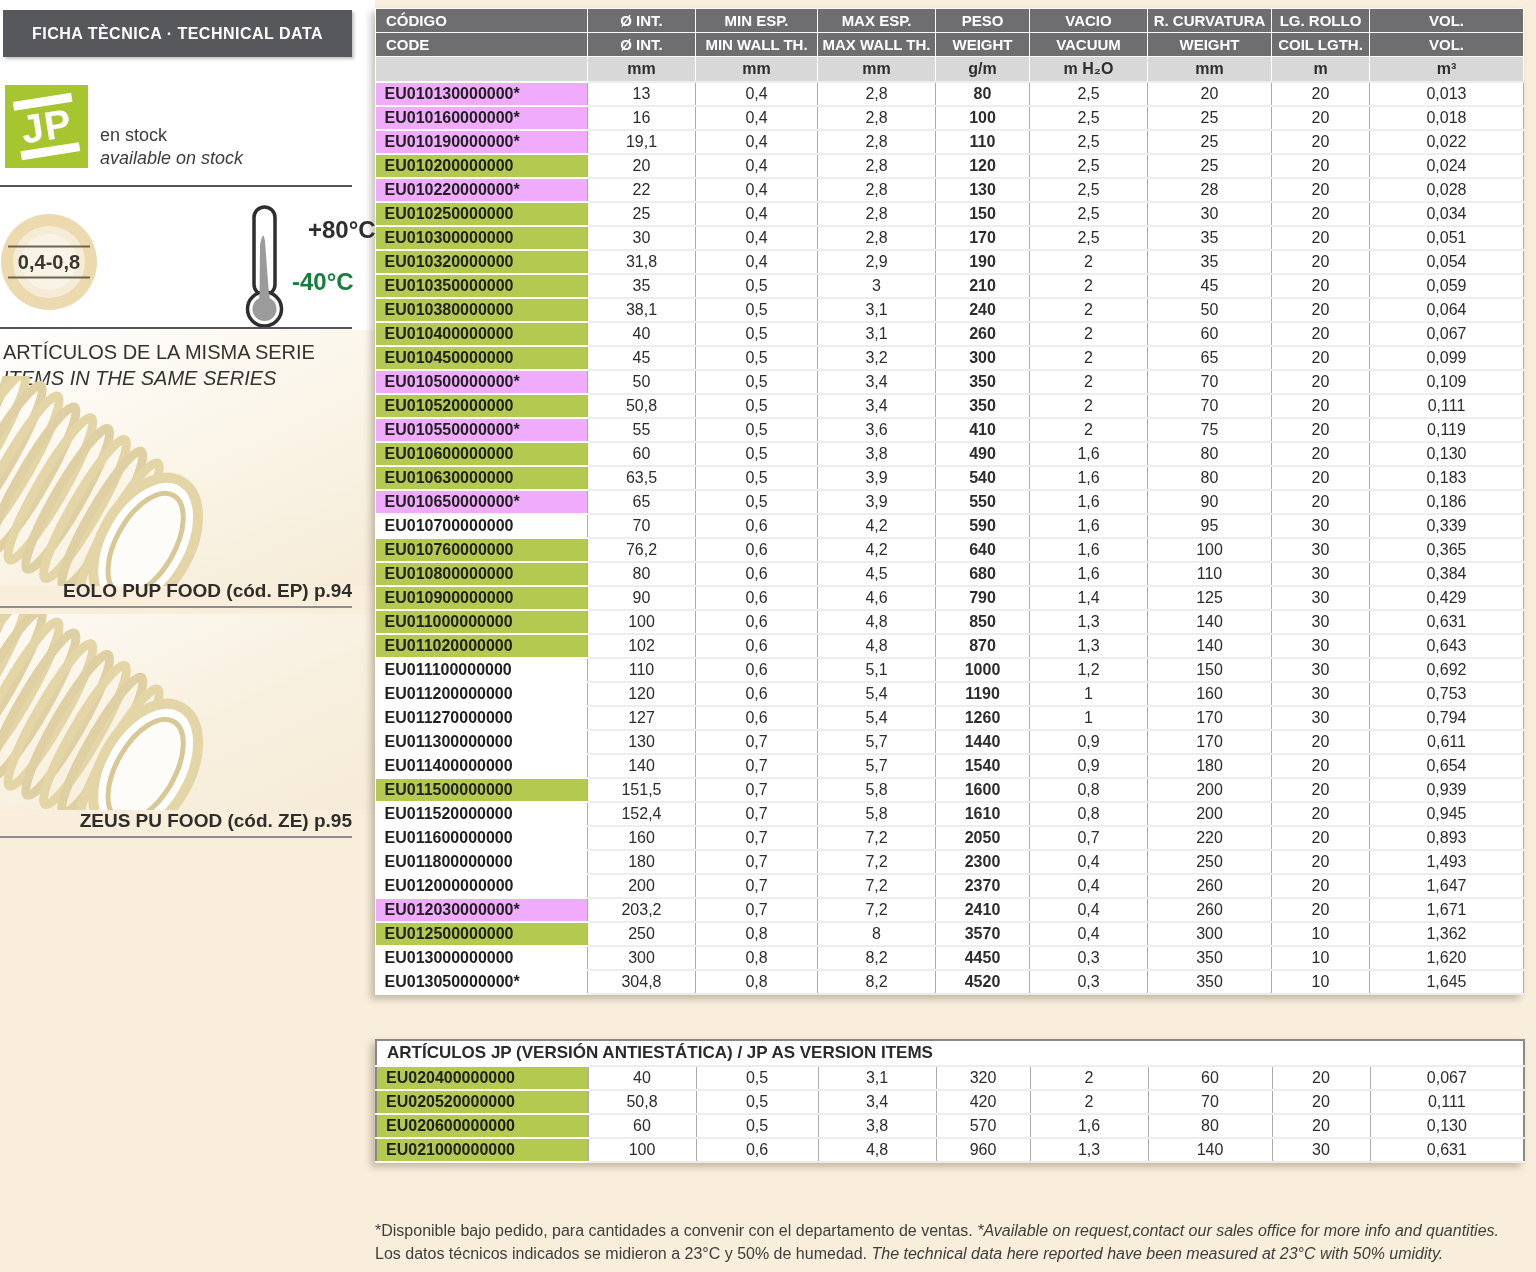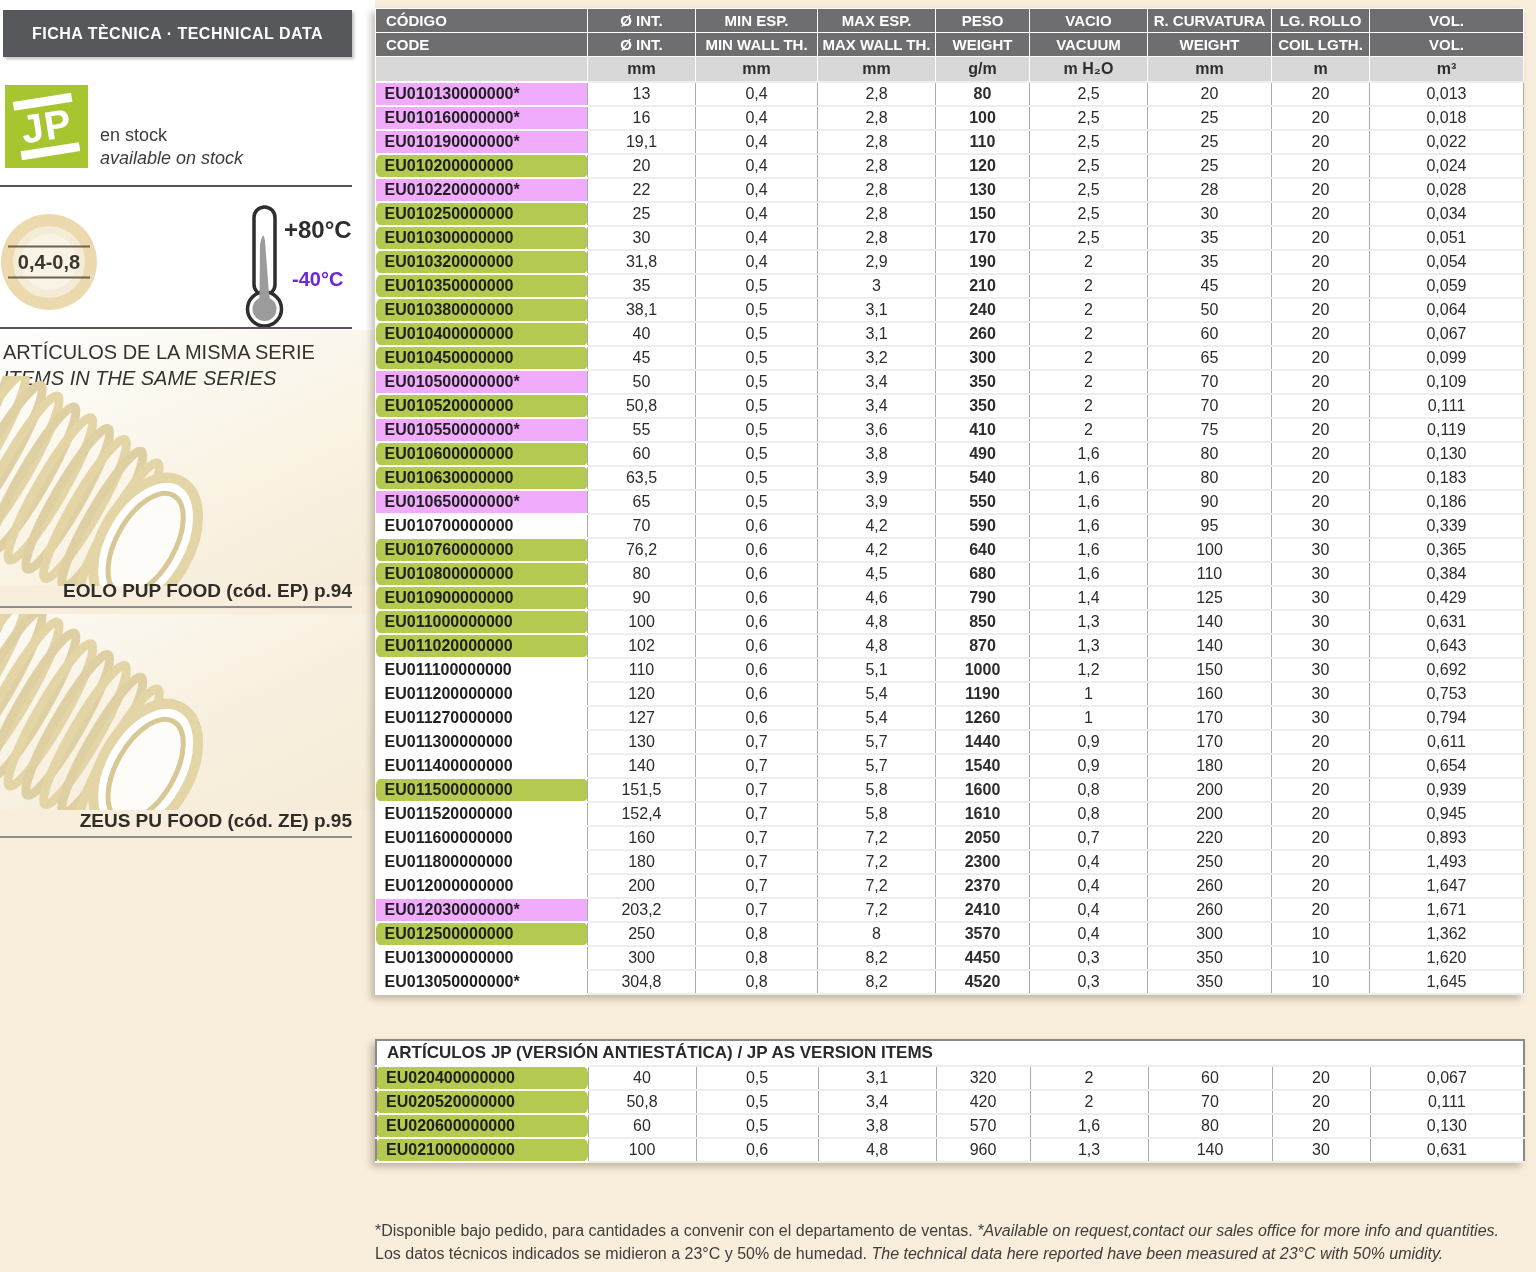--- a/index.html
+++ b/index.html
@@ -27,22 +27,22 @@
   .div3 { top:606px; border-top-color:#8d8d8d; } .div4 { top:836px; border-top-color:#8d8d8d; }
 
   .ring-icon { position:absolute; left:1px; top:214px; width:96px; height:96px; }
   .ring-outer { position:absolute; inset:0; border-radius:50%; background:#ecd9ae; }
   .ring-mid { position:absolute; inset:12px; border-radius:50%; background:#f5ecd8; }
   .ring-inner { position:absolute; inset:20px; border-radius:50%; background:#f9f3e6; }
   .ring-label { position:absolute; left:7px; top:50%; transform:translateY(-50%); width:82px; text-align:center;
     font-size:20px; font-weight:bold; color:#3a372f; border-top:2px solid #6d6352; border-bottom:2px solid #6d6352; padding:3px 0; }
 
   .thermo { position:absolute; left:238px; top:203px; }
-  .temp-max { position:absolute; left:284px; top:216px; font-size:24px; font-weight:bold; color:#2e2e2e; }
-  .temp-min { position:absolute; left:292px; top:268px; font-size:20px; font-weight:bold; color:#6d28d9; }
+  .temp-max { position:absolute; left:308px; top:216px; font-size:24px; font-weight:bold; color:#2e2e2e; }
+  .temp-min { position:absolute; left:292px; top:268px; font-size:24px; font-weight:bold; color:#15803d; }
 
   .photo { position:absolute; left:0; width:375px; overflow:hidden; }
   .photo1 { top:330px; height:256px; background:linear-gradient(155deg,#fefefd 0%,#faf4e6 55%,#f5ebd7 100%); }
   .photo2 { top:614px; height:196px; background:linear-gradient(155deg,#fcfaf4 0%,#f8f0df 55%,#f5ebd7 100%); }
   .series-title { position:absolute; left:3px; top:9px; font-size:20px; font-weight:normal; color:#333330; line-height:26px; }
   .hose { position:absolute; }
   .hose-a { left:-36px; top:46px; }
   .hose-b { left:-36px; top:-12px; }
   .caption { position:absolute; right:23px; font-size:19px; font-weight:bold; color:#2f2d2a; }
   .cap1 { top:580px; } .cap2 { top:810px; }
@@ -51,21 +51,21 @@
   .main { position:absolute; left:375px; top:8px; width:1148px; }
   table { border-collapse:collapse; table-layout:fixed; width:1148px; background:#ffffff;
     box-shadow:-4px 4px 7px rgba(70,55,30,.30); }
   th { background:#6e6e70; color:#ffffff; font-size:15px; font-weight:bold; height:24px; border:1px solid #fbfbfb; text-align:center; }
   th.first { text-align:left; padding-left:10px; }
   td.unit { background:#d8d8d8; color:#2e2e2e; font-weight:bold; font-size:16px; height:25px; text-align:center; border:1px solid #ffffff; }
   td.val { height:22px; line-height:22px; font-size:16px; text-align:center; color:#2c2c2c;
     border-left:1px solid #ababab; border-right:1px solid #ababab; border-top:2px solid #ededed; border-bottom:2px solid #ededed; }
   td.code { height:22px; line-height:22px; font-size:16px; font-weight:bold; text-align:left; padding-left:9px; color:#1f1f1f;
     border-right:1px solid #ababab; border-top:2px solid #ffffff; border-bottom:2px solid #ffffff; white-space:nowrap; }
-  td.code.green { background:#b3c94f;border-radius:7px; }
+  td.code.green { background:#b3c94f; }
   td.code.beige { background:#f0abfc; }
   td.b { font-weight:bold; }
 
   table.t2 { margin-top:44px; border:2px solid #8a8a8a;padding-left:33px; }
   .t2 th.title { background:#ffffff; color:#2a2a28; font-size:17px; text-align:left; padding-left:10px; height:26px; border:1px solid #8a8a8a; }
 
   .notes { margin-top:56px; font-size:16px; line-height:23px; color:#3f3e3c; width:1150px; }
 
   
   col.c0{width:212px} col.c1{width:108px} col.c2{width:122px} col.c3{width:118px} col.c4{width:94px}

